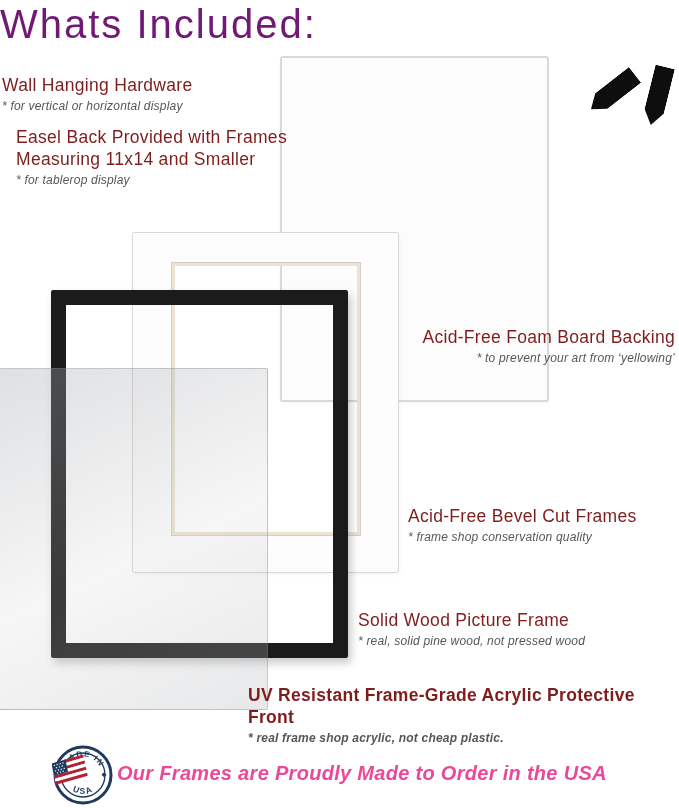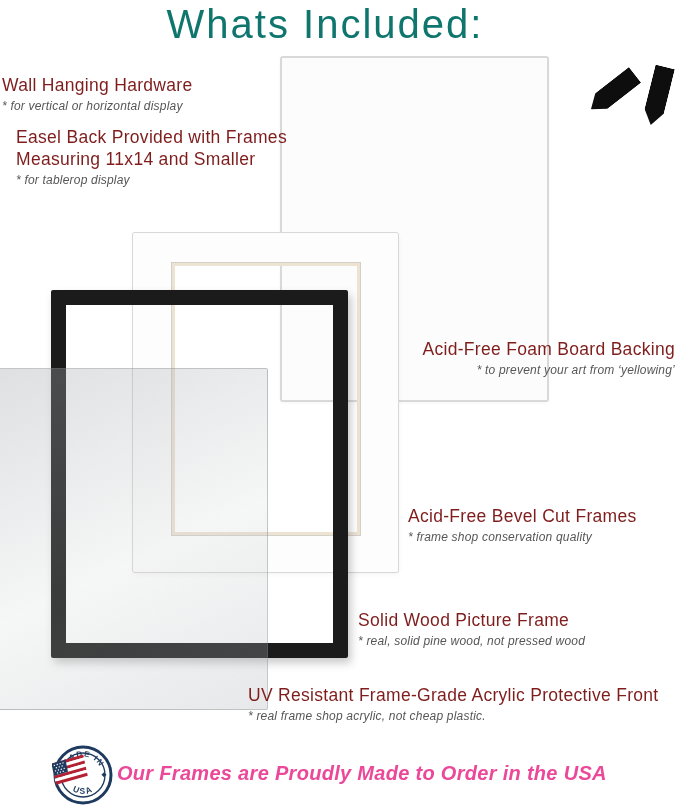--- a/index.html
+++ b/index.html
@@ -3,22 +3,22 @@
 <meta charset="utf-8">
 <style>
   html,body{margin:0;padding:0;background:#ffffff;}
   .page{
     position:relative;width:679px;height:808px;background:#ffffff;overflow:hidden;
     font-family:"Liberation Sans", sans-serif;color:#4a4a4a;
   }
   .abs{position:absolute;}
   
   .title{
-    left:0;top:2px;width:650px;text-align:center;
-    font-size:40px;letter-spacing:2px;color:#0f766e;font-weight:400;
+    left:0;top:2px;width:650px;
+    font-size:40px;letter-spacing:2px;color:#701a75;font-weight:400;
   }
   
   .foam-board{
     left:280px;top:56px;width:269px;height:346px;box-sizing:border-box;
     background:#fcfcfc;border:2px solid #d9d9d9;border-radius:3px;z-index:1;
     box-shadow:0 1px 3px rgba(0,0,0,0.04);
   }
   .mat{
     left:133px;top:233px;width:265px;height:339px;box-sizing:border-box;
     border-style:solid;border-color:#fdfdfd;border-width:30px 38px 37px 39px;
@@ -46,24 +46,24 @@
   }
   .clip-1{left:603px;top:64px;transform:rotate(52deg);}
   .clip-2{left:648px;top:66px;height:60px;transform:rotate(14deg);}
   
   .heading{font-size:17.5px;line-height:22px;color:#7f1d1d;letter-spacing:0.3px;}
   .note{font-size:12px;line-height:20px;font-style:italic;color:#565656;letter-spacing:0.2px;}
   .txt{z-index:6;}
   .t-wall{left:2px;top:74px;}
   .t-easel{left:2px;top:126px;margin-left:14px;}
   .t-clips{right:3px;top:120px;text-align:right;}
-  .t-foam{right:4px;top:338px;text-align:right;}
+  .t-foam{right:4px;top:326px;text-align:right;}
   .t-mat{left:408px;top:505px;}
   .t-wood{left:358px;top:609px;}
-  .t-acrylic{left:248px;top:684px;}
+  .t-acrylic{left:248px;top:684px;font-weight:bold;}
   
   .footer-text{
     left:117px;top:762px;font-size:20px;font-weight:700;font-style:italic;
     color:#ec4899;letter-spacing:0.3px;z-index:6;
   }
   .badge{left:52px;top:744px;width:62px;height:62px;z-index:6;}
 </style>
 </head>
 <body>
 

